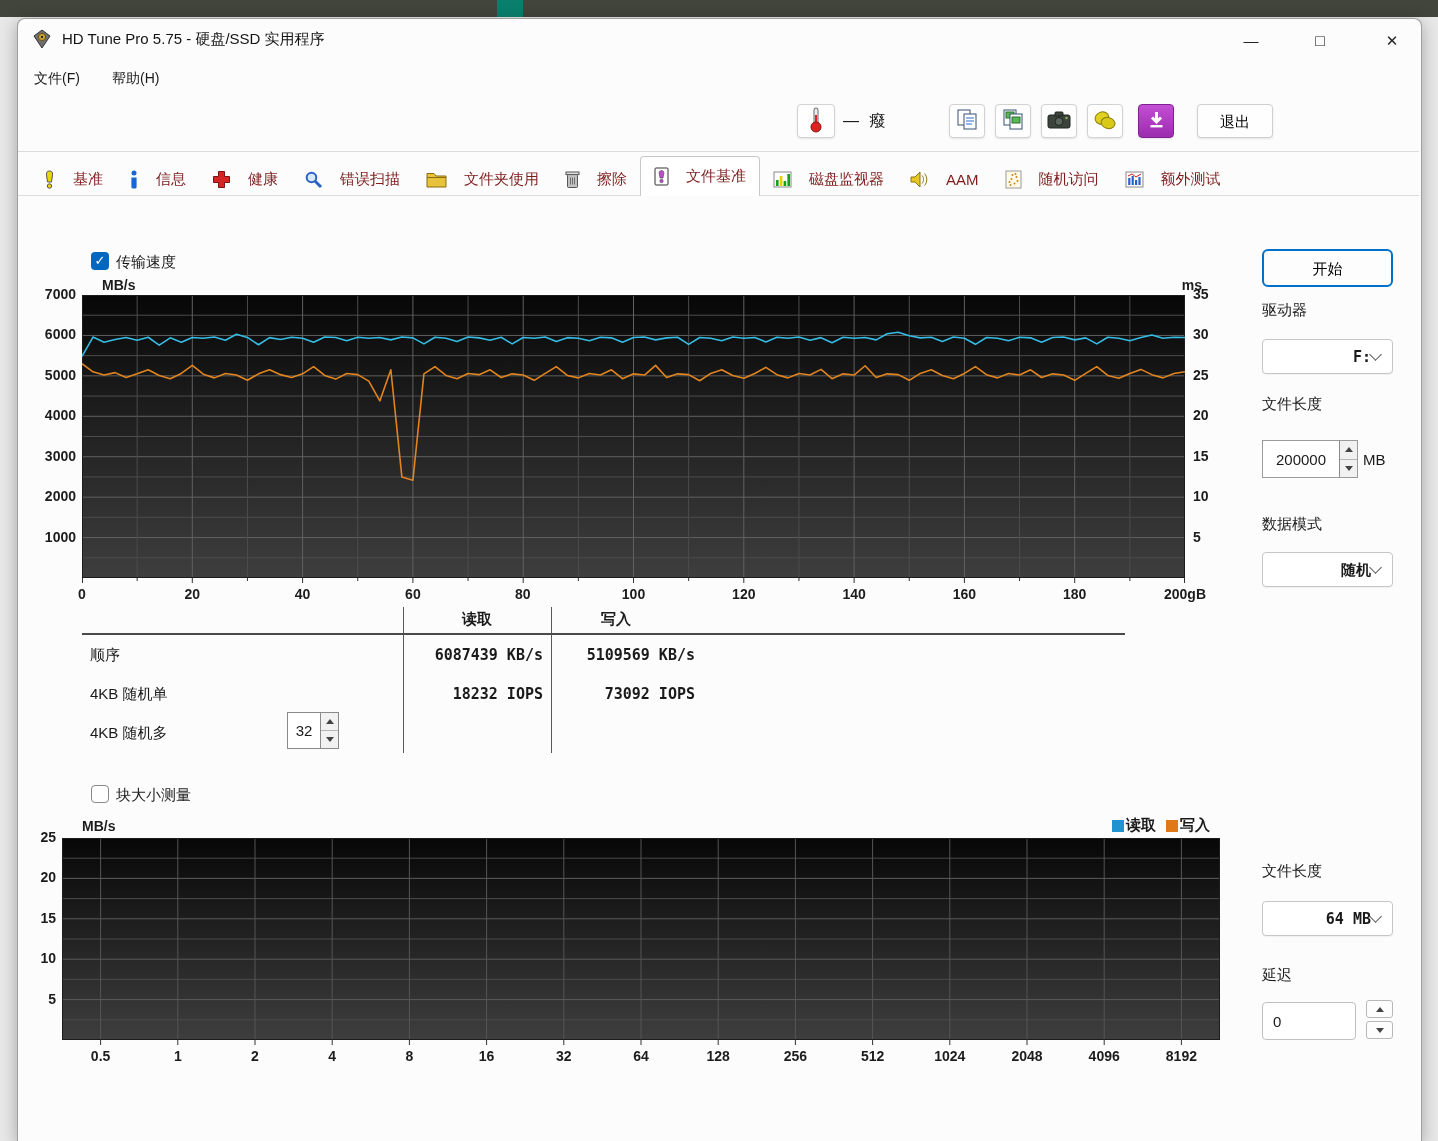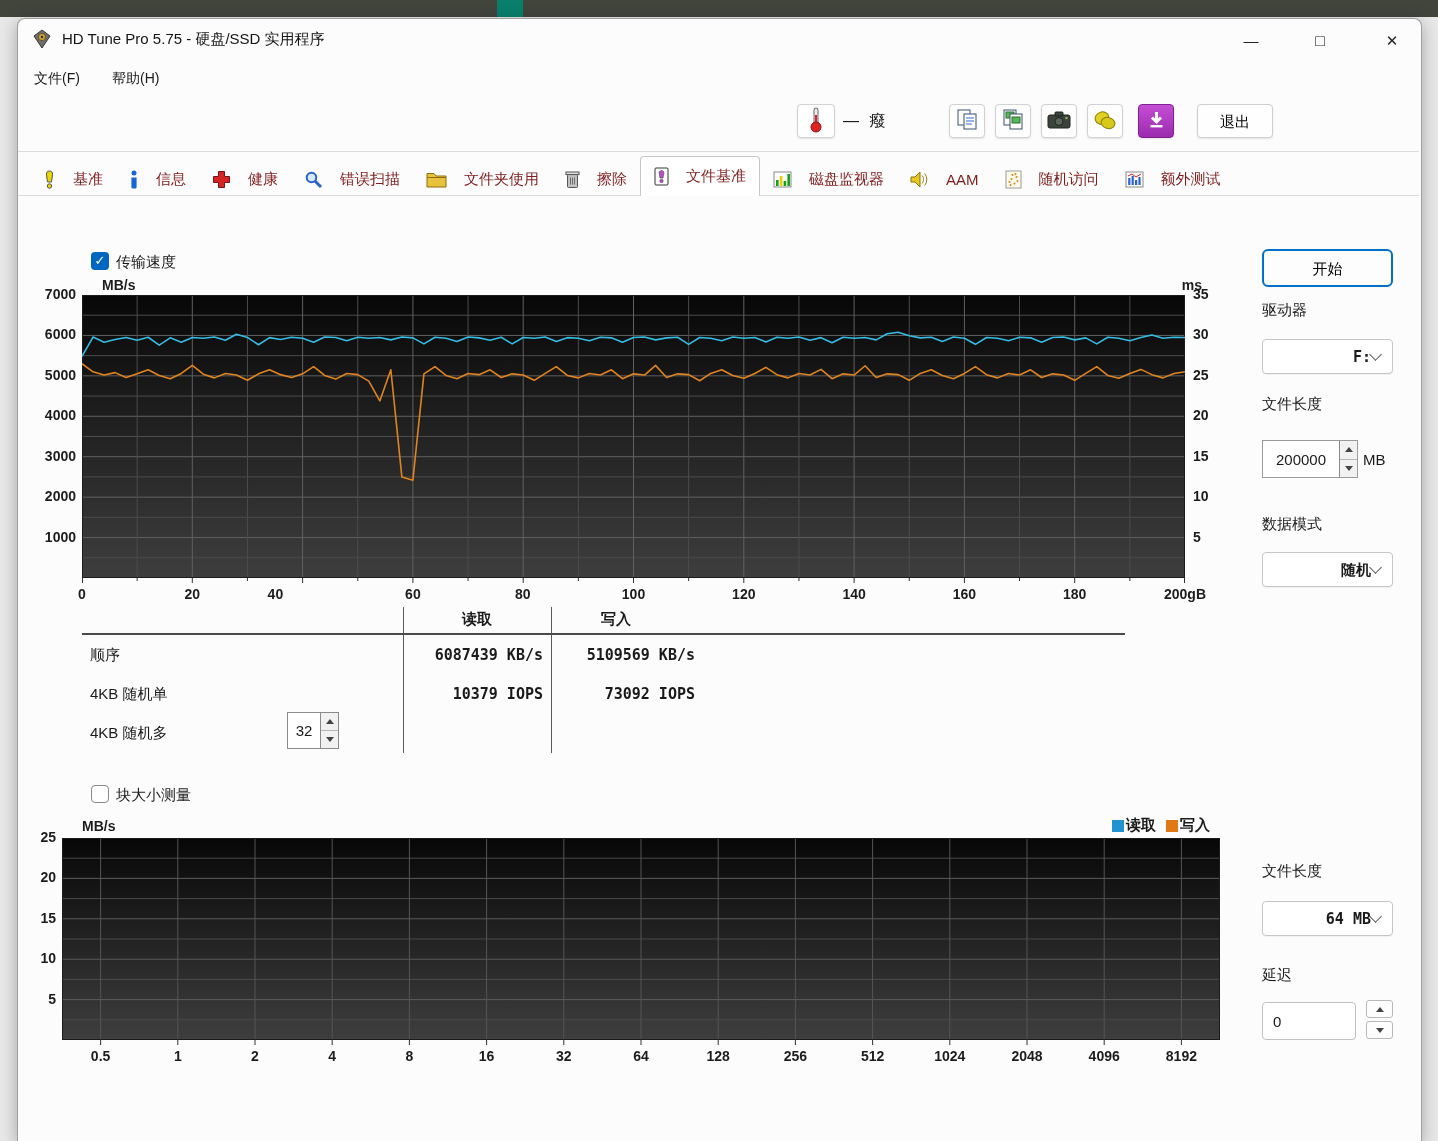--- a/index.html
+++ b/index.html
@@ -348,21 +348,21 @@
   <div class="abs hline2" style="left:82px;top:633px;width:1043px"></div>
   <span class="abs th" style="left:403px;top:610px;width:148px">读取</span>
   <span class="abs th" style="left:551px;top:610px;width:130px">写入</span>
 
   <span class="abs rowlab" style="left:90px;top:645px">顺序</span>
   <span class="abs rowlab" style="left:90px;top:684px">4KB 随机单</span>
   <span class="abs rowlab" style="left:90px;top:723px">4KB 随机多</span>
 
   <span class="abs val" style="left:400px;top:645px;width:143px">6087439 KB/s</span>
   <span class="abs val" style="left:551px;top:645px;width:144px">5109569 KB/s</span>
-  <span class="abs val" style="left:400px;top:684px;width:143px">10379 IOPS</span>
+  <span class="abs val" style="left:400px;top:684px;width:143px">18232 IOPS</span>
   <span class="abs val" style="left:551px;top:684px;width:144px">73092 IOPS</span>
 
   <div class="abs spinbox" style="left:287px;top:712px;width:52px;height:37px">
     <span class="sval">32</span>
     <span class="spincol">
       <div>
           <span class="arr-up"></span>
         </div>
       <div>
           <span class="arr-dn"></span>
@@ -484,21 +484,21 @@
     <span class="tick" style="left: 28px; top: 528.571px; width: 48px; text-align: right;">1000</span>
     <span class="tick" style="left: 1193px; top: 286px;">35</span>
     <span class="tick" style="left: 1193px; top: 326.429px;">30</span>
     <span class="tick" style="left: 1193px; top: 366.857px;">25</span>
     <span class="tick" style="left: 1193px; top: 407.286px;">20</span>
     <span class="tick" style="left: 1193px; top: 447.714px;">15</span>
     <span class="tick" style="left: 1193px; top: 488.143px;">10</span>
     <span class="tick" style="left: 1193px; top: 528.571px;">5</span>
     <span class="tick" style="left: 47px; top: 586px; width: 70px; text-align: center;">0</span>
     <span class="tick" style="left: 157.3px; top: 586px; width: 70px; text-align: center;">20</span>
-    <span class="tick" style="left: 267.6px; top: 586px; width: 70px; ">40</span>
+    <span class="tick" style="left: 267.6px; top: 586px; width: 70px; text-align: center;">40</span>
     <span class="tick" style="left: 377.9px; top: 586px; width: 70px; text-align: center;">60</span>
     <span class="tick" style="left: 515px; top: 586px; width: 70px; text-align: left;">80</span>
     <span class="tick" style="left: 598.5px; top: 586px; width: 70px; text-align: center;">100</span>
     <span class="tick" style="left: 708.8px; top: 586px; width: 70px; text-align: center;">120</span>
     <span class="tick" style="left: 819.1px; top: 586px; width: 70px; text-align: center;">140</span>
     <span class="tick" style="left: 929.4px; top: 586px; width: 70px; text-align: center;">160</span>
     <span class="tick" style="left: 1039.7px; top: 586px; width: 70px; text-align: center;">180</span>
     <span class="tick" style="left: 1150px; top: 586px; width: 70px; text-align: center;">200gB</span>
     <span class="tick" style="left: 18px; top: 829px; width: 38px; text-align: right;">25</span>
     <span class="tick" style="left: 18px; top: 869.4px; width: 38px; text-align: right;">20</span>

